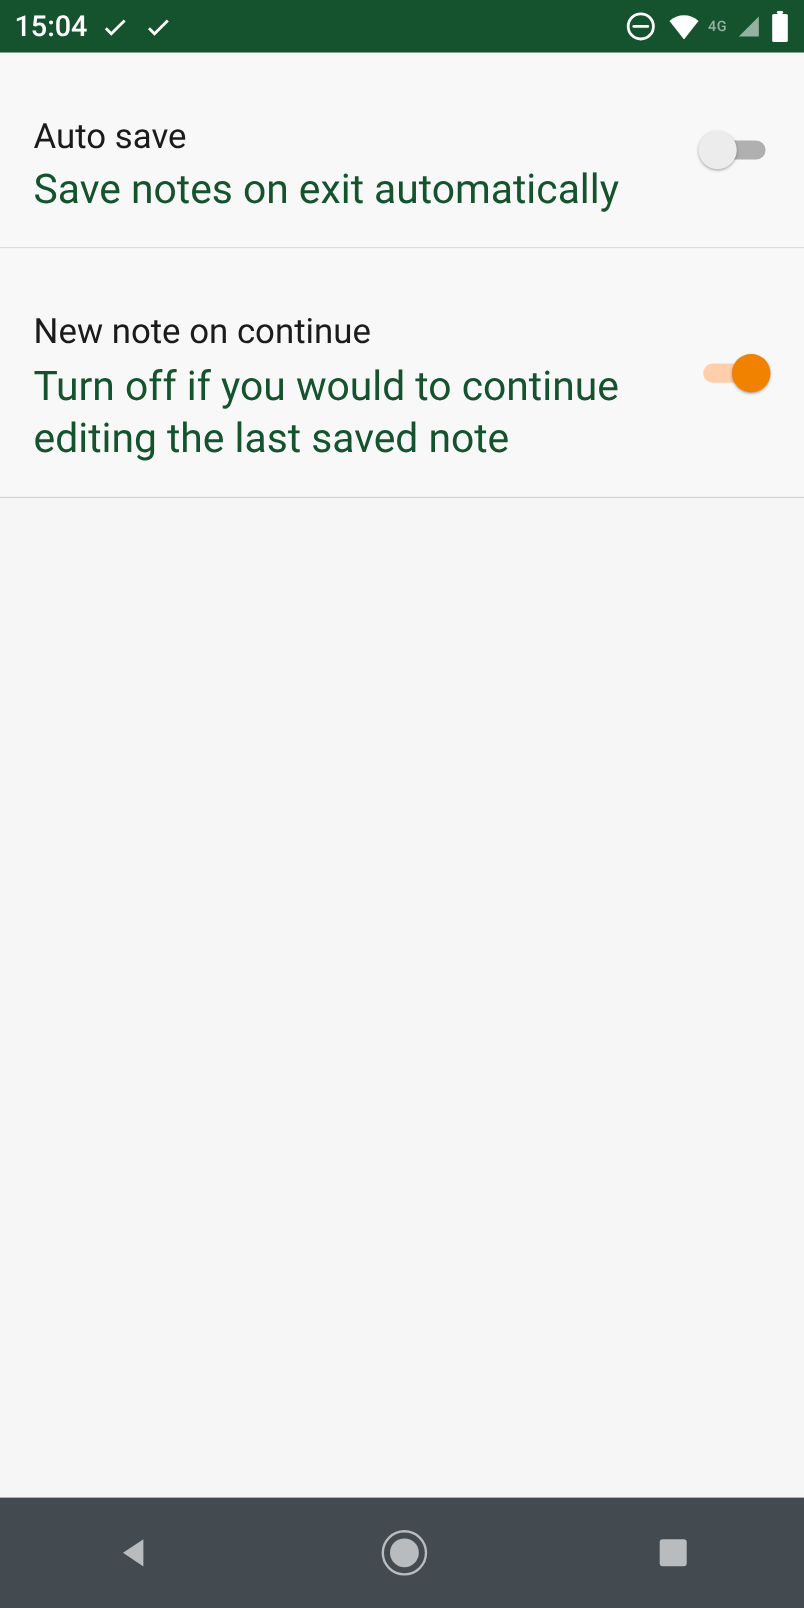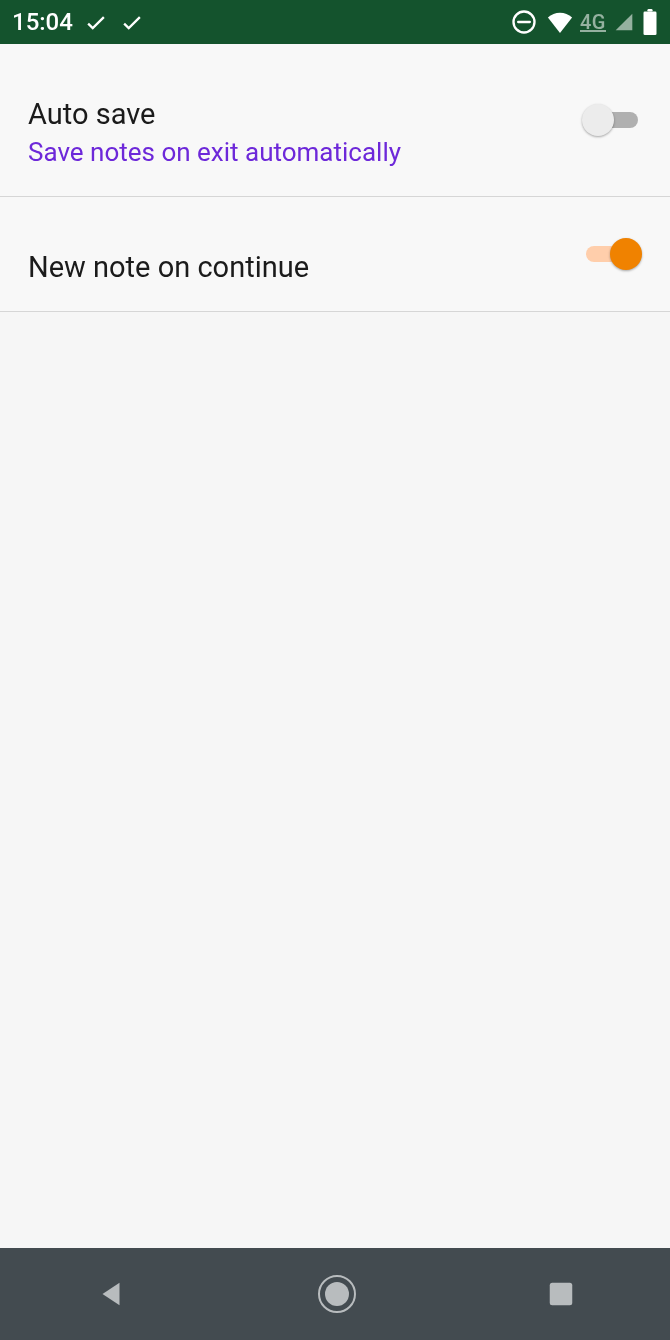--- a/index.html
+++ b/index.html
@@ -33,26 +33,25 @@
     .sb-right {
       margin-left: auto;
       display: flex;
       align-items: center;
       gap: 8px;
     }
     .sb-check svg { width: 26px; height: 26px; fill: #fff; display: block; }
     .sb-dnd svg { width: 28px; height: 28px; stroke: #fff; fill: none; stroke-width: 2; display: block; }
     .sb-wifi svg { width: 28px; height: 22px; fill: #fff; display: block; }
     .sb-4g {
-      font-size: 20px;
+      font-size: 12px;
       color: rgba(255,255,255,0.55);
       font-weight: 500;
       letter-spacing: 0.5px;
       margin-left: -2px;
-      text-decoration: underline;
     }
     .sb-signal svg { width: 20px; height: 20px; display: block; fill: rgba(255,255,255,0.55); }
     .sb-batt svg { width: 16px; height: 26px; fill: #fff; display: block; }
 
     .content {
       background: #f6f6f6;
     }
     .setting-row {
       display: flex;
       align-items: center;
@@ -65,22 +64,22 @@
       min-width: 0;
       padding-right: 20px;
       margin-top: 26px;
     }
     .setting-title {
       font-size: 29px;
       color: #1b1b1b;
       line-height: 1.25;
     }
     .setting-desc {
-      font-size: 26px;
-      color: #6d28d9;
+      font-size: 34px;
+      color: #14532d;
       line-height: 1.3;
       margin-top: 4px;
     }
     .switch {
       position: relative;
       width: 60px;
       height: 38px;
       flex: 0 0 auto;
     }
     .switch-track {
@@ -173,20 +172,21 @@
     </div>
     <div class="switch off">
       <div class="switch-track"></div>
       <div class="switch-thumb"></div>
     </div>
   </div>
 
   <div class="setting-row">
     <div class="text-col">
       <div class="setting-title">New note on continue</div>
+      <div class="setting-desc">Turn off if you would to continue editing the last saved note</div>
     </div>
     <div class="switch on">
       <div class="switch-track"></div>
       <div class="switch-thumb"></div>
     </div>
   </div>
 
 
 </div>
 

